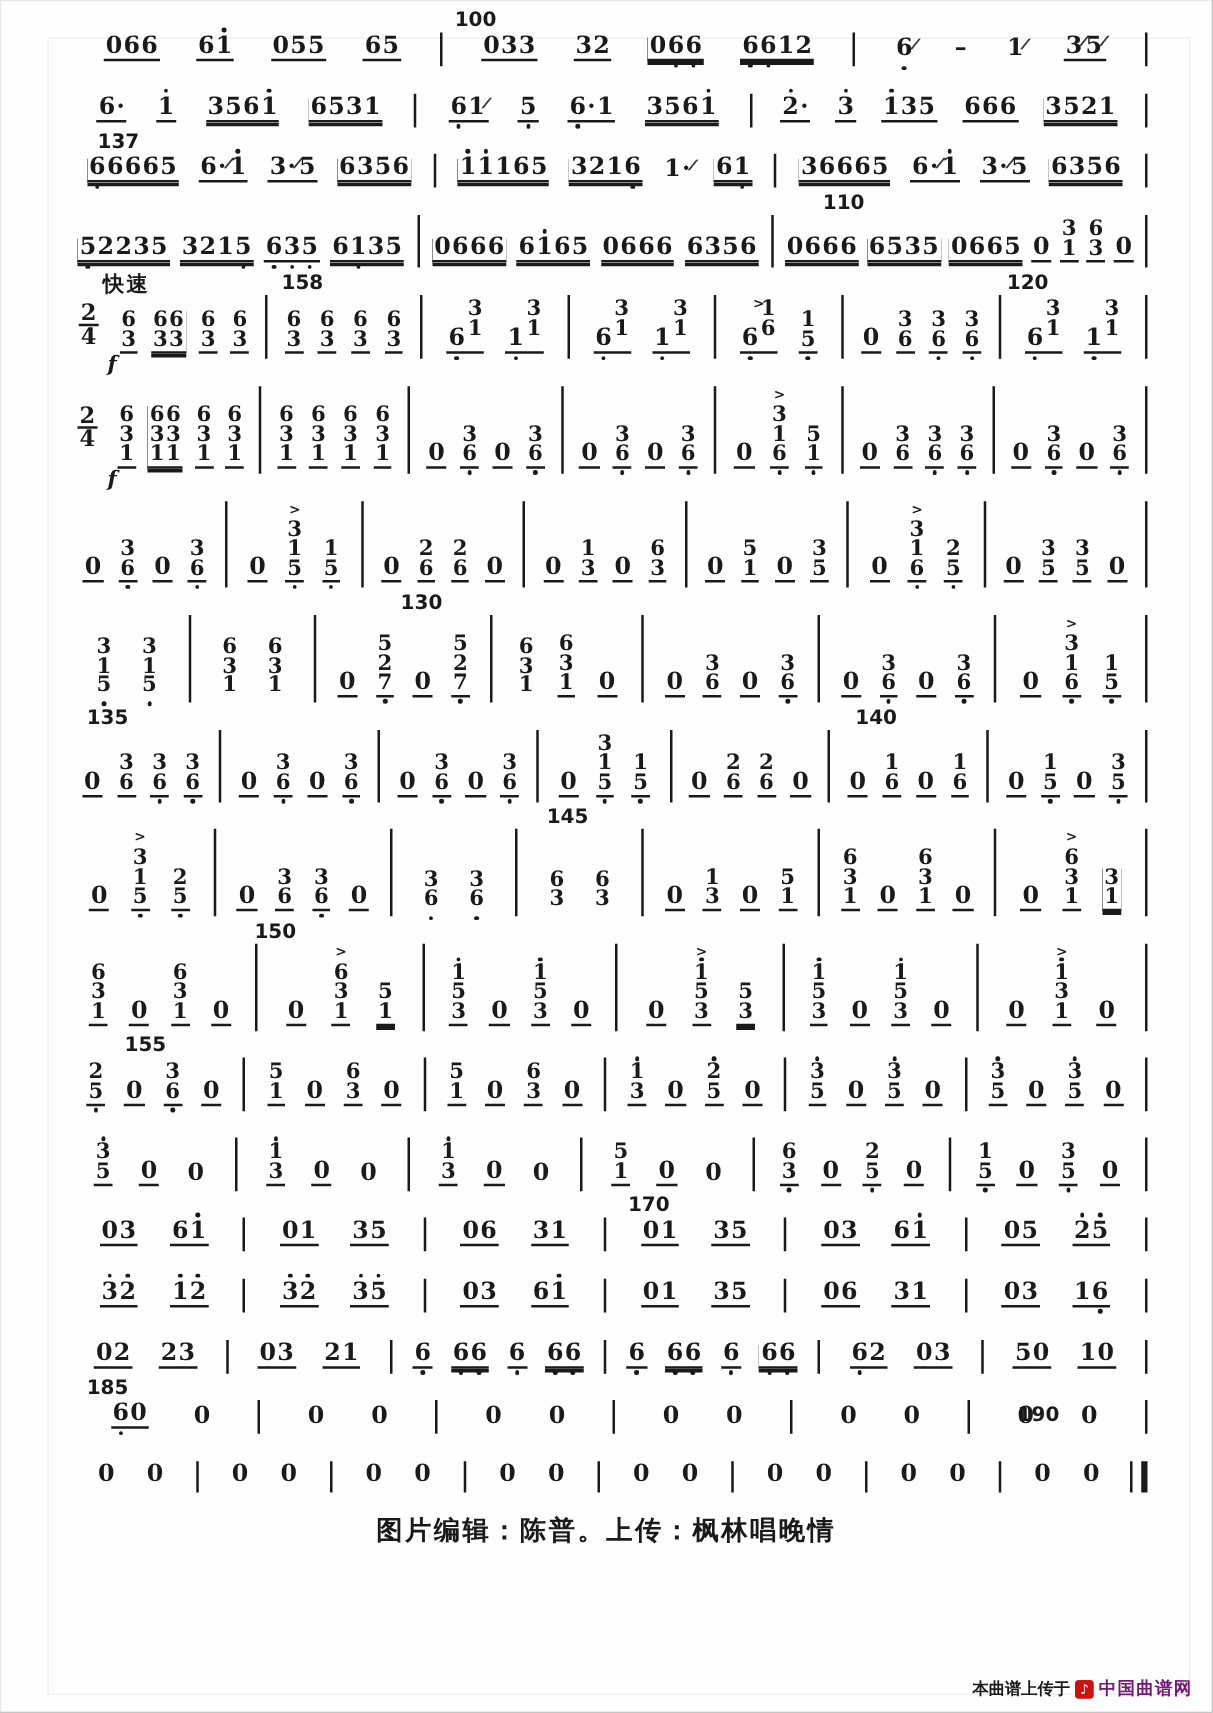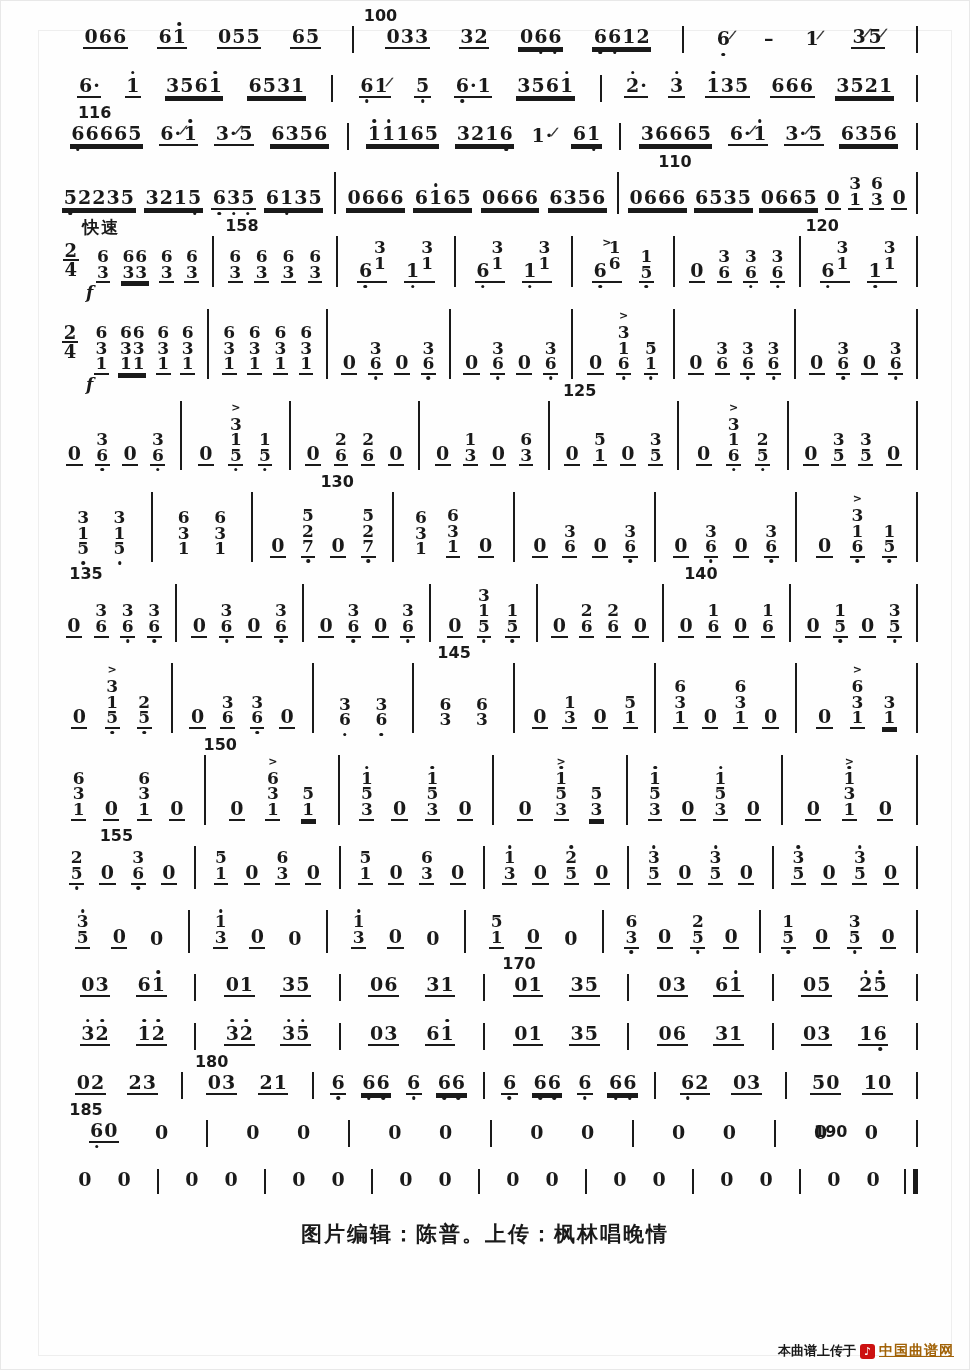--- a/index.html
+++ b/index.html
@@ -56,21 +56,21 @@
   }
   .dg.lo::after{
     content:"";position:absolute;bottom:-8px;left:50%;transform:translateX(-50%);
     width:3.5px;height:3.5px;border-radius:50%;background:#1a1a1a;
   }
   .trem{font-size:11px;letter-spacing:-1px;transform:translateY(-7px) skewX(-12deg);font-weight:700;}
   .ts{display:inline-flex;flex-direction:column;align-items:center;margin-right:8px;align-self:center;}
   .ts span{font-size:18px;font-weight:700;line-height:0.95;padding:0 2px;}
   .ts span:first-child{border-bottom:2px solid #1a1a1a;}
   .credit{
-    text-align:center;font-size:21px;font-weight:700;letter-spacing:2px;margin-top:26px;
+    text-align:center;font-size:21px;font-weight:700;letter-spacing:2px;margin-top:16px;
     font-family:"DejaVu Sans","Liberation Sans",sans-serif;
   }
   .watermark{
     position:absolute;right:16px;bottom:10px;display:flex;align-items:center;gap:4px;
     font-family:"DejaVu Sans","Liberation Sans",sans-serif;font-size:13px;font-weight:700;
   }
   .wm-logo{
     display:inline-flex;align-items:center;justify-content:center;
     width:15px;height:15px;border-radius:3px;color:#fff;font-size:11px;line-height:1;
   }
@@ -316,21 +316,21 @@
                   <span class="dg">2</span>
                   <span class="dg">1</span>
                 </span>
               </span>
             </span>
           </div>
         </div>
       </div>
       <div class="system">
         <div class="marks">
-          <span class="mark" style="left: 3%;">116</span>
+          <span class="mark" style="left: 3%;">137</span>
         </div>
         <div class="music">
           <div class="measure">
             <span class="tok">
               <span class="body u2">
                 <span class="row">
                   <span class="dg lo">6</span>
                   <span class="dg">6</span>
                   <span class="dg">6</span>
                   <span class="dg">6</span>
@@ -1169,23 +1169,20 @@
                   </span>
                   <span class="part">
                     <span class="dg lo">6</span>
                   </span>
                 </span></span>
             </span>
           </div>
         </div>
       </div>
       <div class="system">
-        <div class="marks">
-          <span class="mark" style="left: 59%;">125</span>
-        </div>
         <div class="music">
           <div class="measure">
             <span class="tok">
               <span class="body u1">
                 <span class="row">
                   <span class="dg">0</span>
                 </span>
               </span>
             </span>
             <span class="tok">
@@ -3017,23 +3014,20 @@
                 <span class="row">
                   <span class="dg">1</span>
                   <span class="dg lo">6</span>
                 </span>
               </span>
             </span>
           </div>
         </div>
       </div>
       <div class="system">
-        <div class="marks">
-          <span class="mark" style="left: 16.5%;">180</span>
-        </div>
         <div class="music">
           <div class="measure">
             <span class="tok">
               <span class="body u1">
                 <span class="row">
                   <span class="dg">0</span>
                   <span class="dg">2</span>
                 </span>
               </span>
             </span>
@@ -3402,15 +3396,15 @@
             </span>
           </div>
           <div class="endbar"></div>
         </div>
       </div>
     </div>
   <div class="credit">图片编辑：陈普。上传：枫林唱晚情</div>
   <div class="watermark">
     <span>本曲谱上传于</span>
     <span class="wm-logo" id="wm-logo" style="background: rgb(204, 17, 17);">♪</span>
-    <span class="wm-site" id="wm-site" style="color: #a16207; text-decoration: underline;">中国曲谱网</span>
+    <span class="wm-site" id="wm-site" style="color: #701a75;">中国曲谱网</span>
   </div>
 </div>
 
 </body></html>

